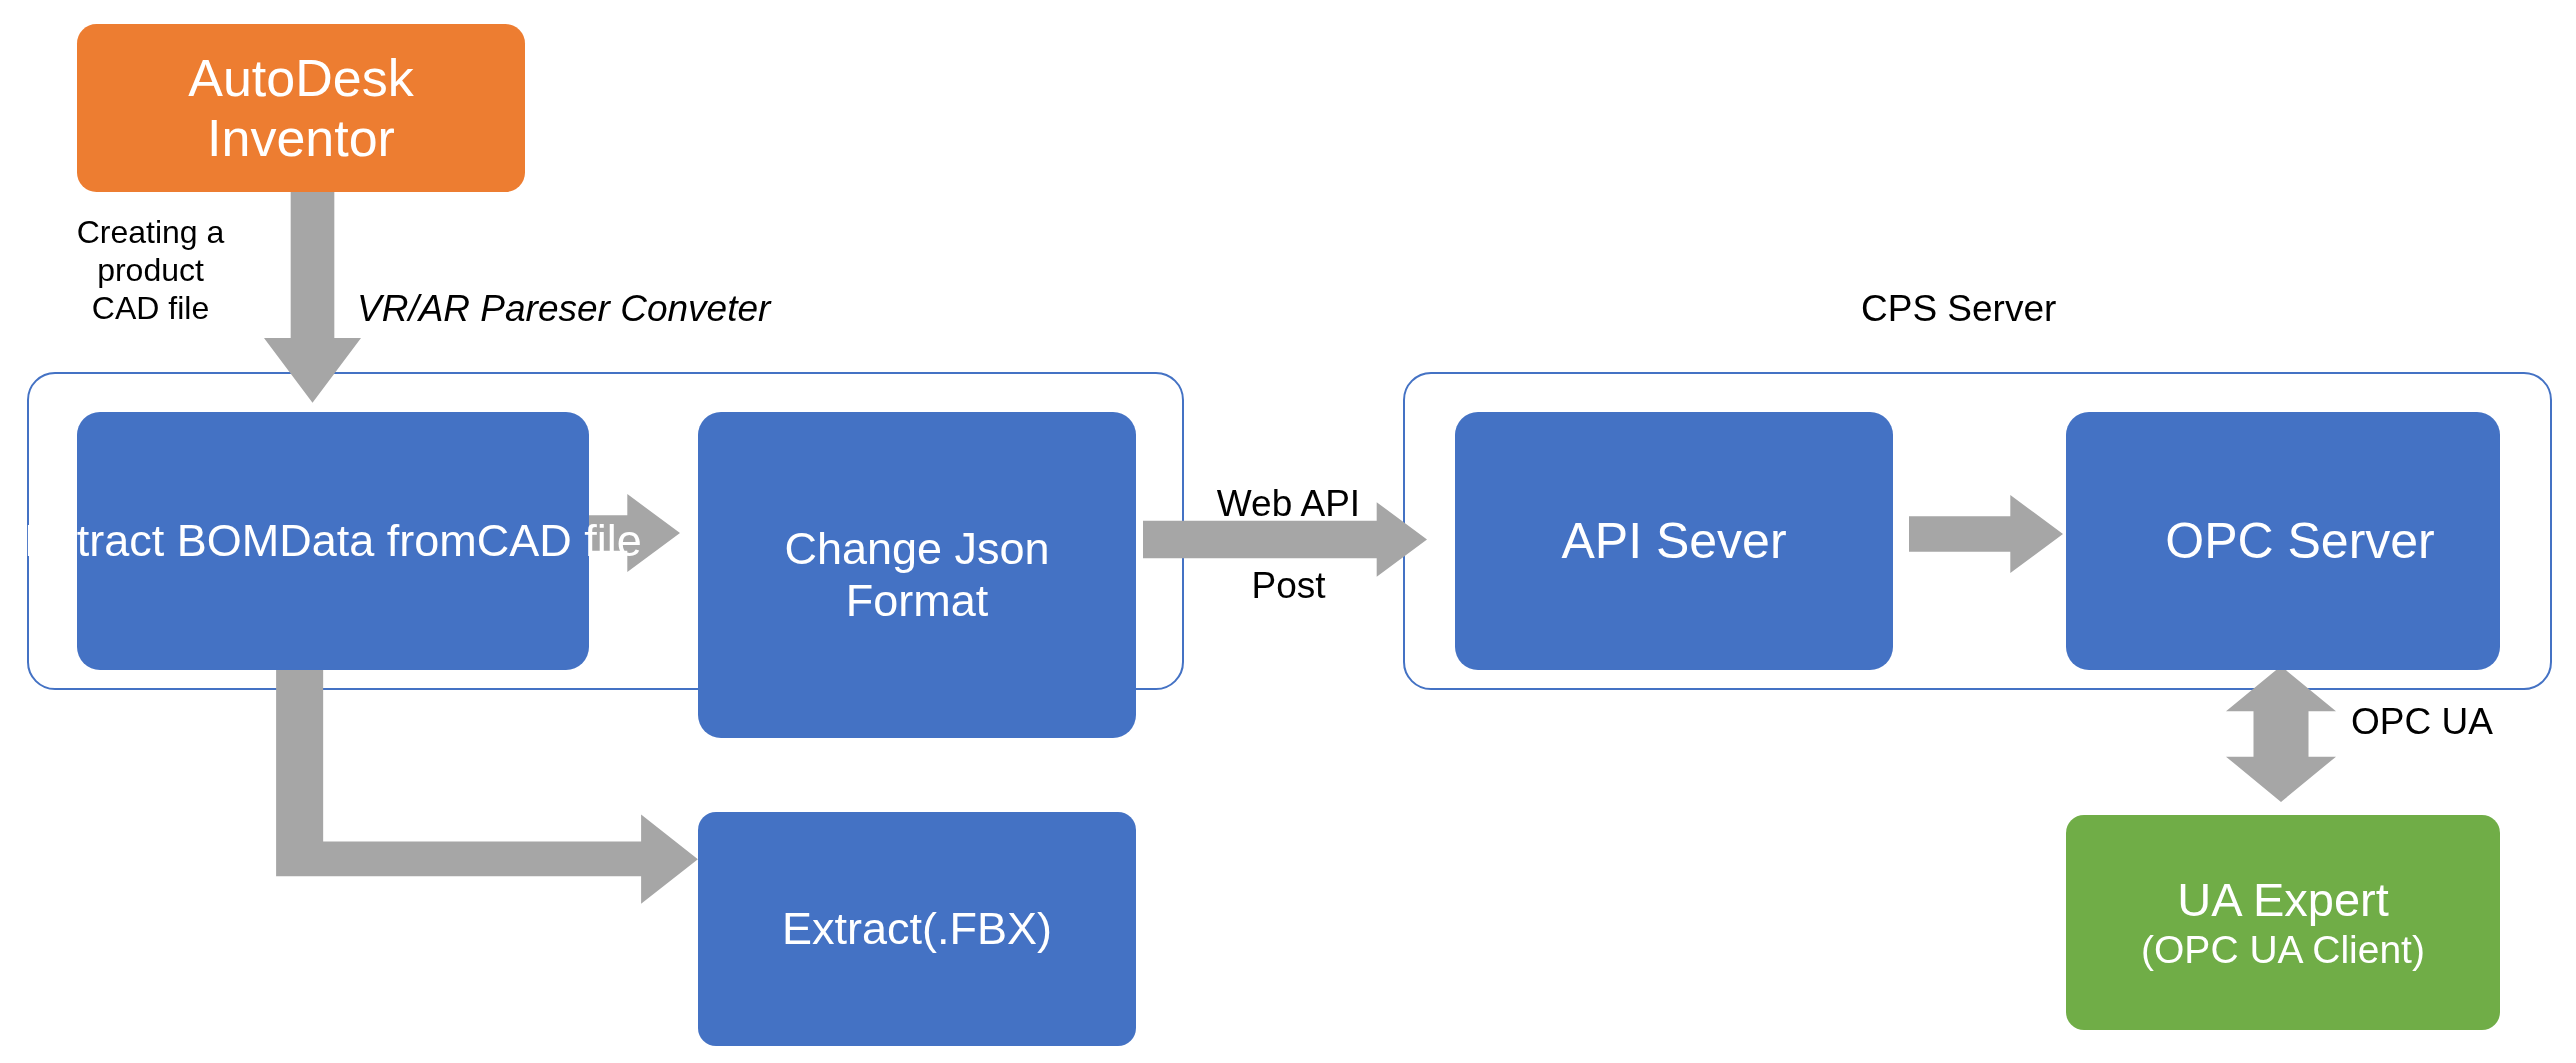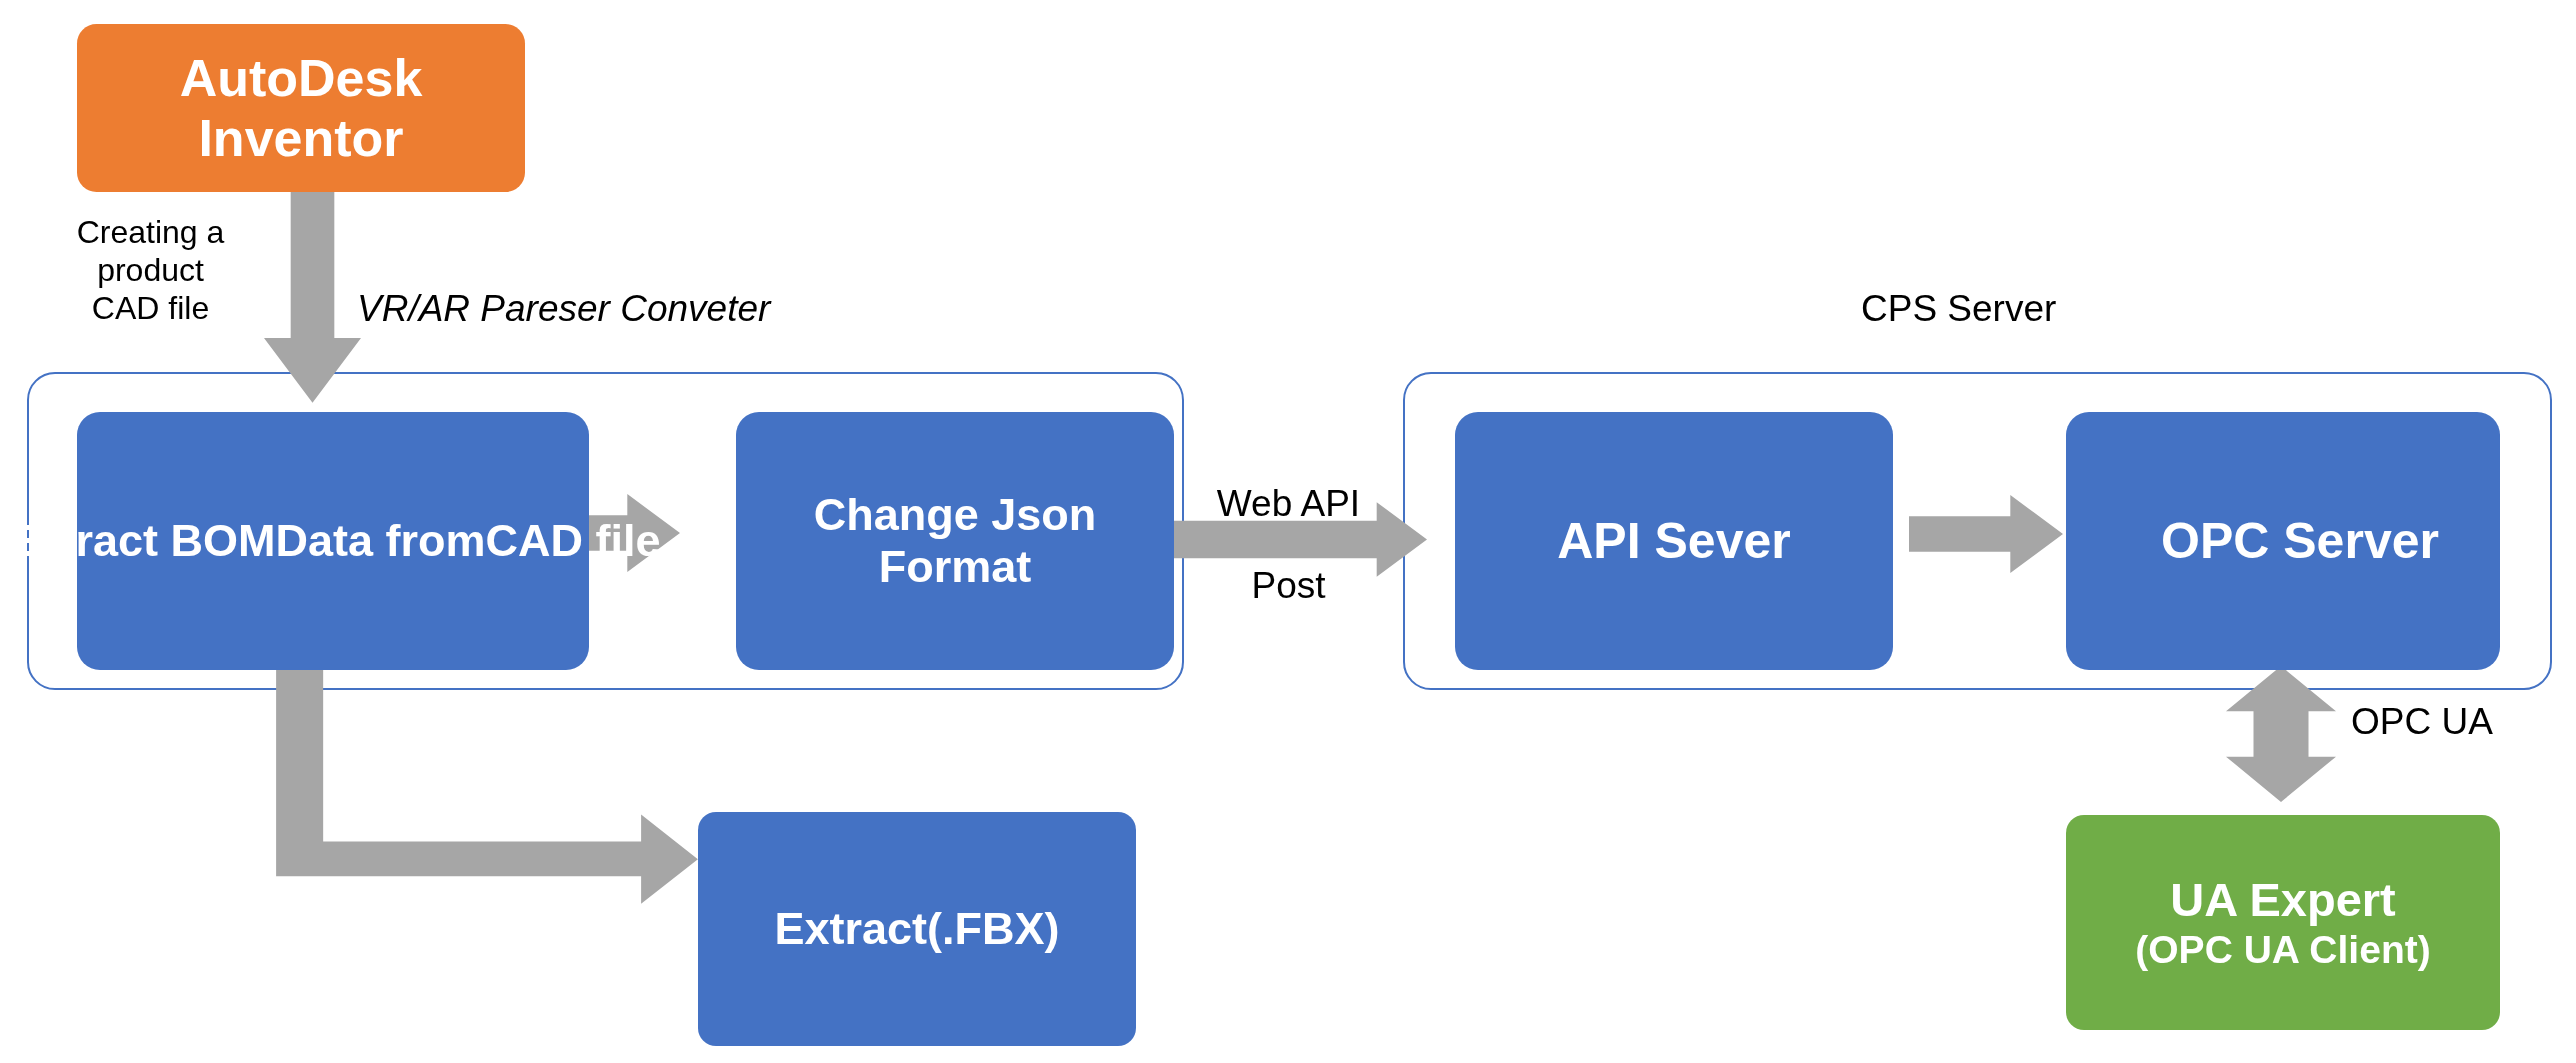--- a/index.html
+++ b/index.html
@@ -20,21 +20,21 @@
     display: flex;
     align-items: center;
     justify-content: center;
     text-align: center;
     color: #ffffff;
     border-radius: 23px;
     line-height: 1.16;
     box-sizing: border-box;
     padding: 3.2px 8px;
   }
-  .node .line { display: block; white-space: nowrap; font-weight: bold; }
+  .node .line { display: block; white-space: nowrap; }
   .node-orange { background: #ED7D31; }
   .node-blue   { background: #4472C4; }
   .node-green  { background: #70AD47; }
 
   .group-box {
     position: absolute;
     border: 2.4px solid #4472C4;
     border-radius: 28px;
     background: transparent;
     box-sizing: border-box;
@@ -99,21 +99,21 @@
     <span class="line">AutoDesk</span>
     <span class="line">Inventor</span>
   </div>
 
   <div class="node node-blue" style="left:77px; top:412px; width:512px; height:258px; font-size:45px; ">
     <span class="line">Extract BOM</span>
     <span class="line">Data from</span>
     <span class="line">CAD file</span>
   </div>
 
-  <div class="node node-blue" style="left:698px; top:412px; width:438px; height:258px; font-size:45px; flex-direction:column;margin-left:38px;">
+  <div class="node node-blue" style="left:698px; top:412px; width:438px; height:326px; font-size:45px; flex-direction:column;">
     <span class="line">Change Json</span>
     <span class="line">Format</span>
   </div>
 
   <div class="node node-blue" style="left:698px; top:812px; width:438px; height:234px; font-size:45px; flex-direction:row; border-radius:18px;">
     <span class="line">Extract</span>
     <span class="line">(.FBX)</span>
   </div>
 
   <div class="node node-blue" style="left:1455px; top:412px; width:438px; height:258px; font-size:50px; flex-direction:column;">

